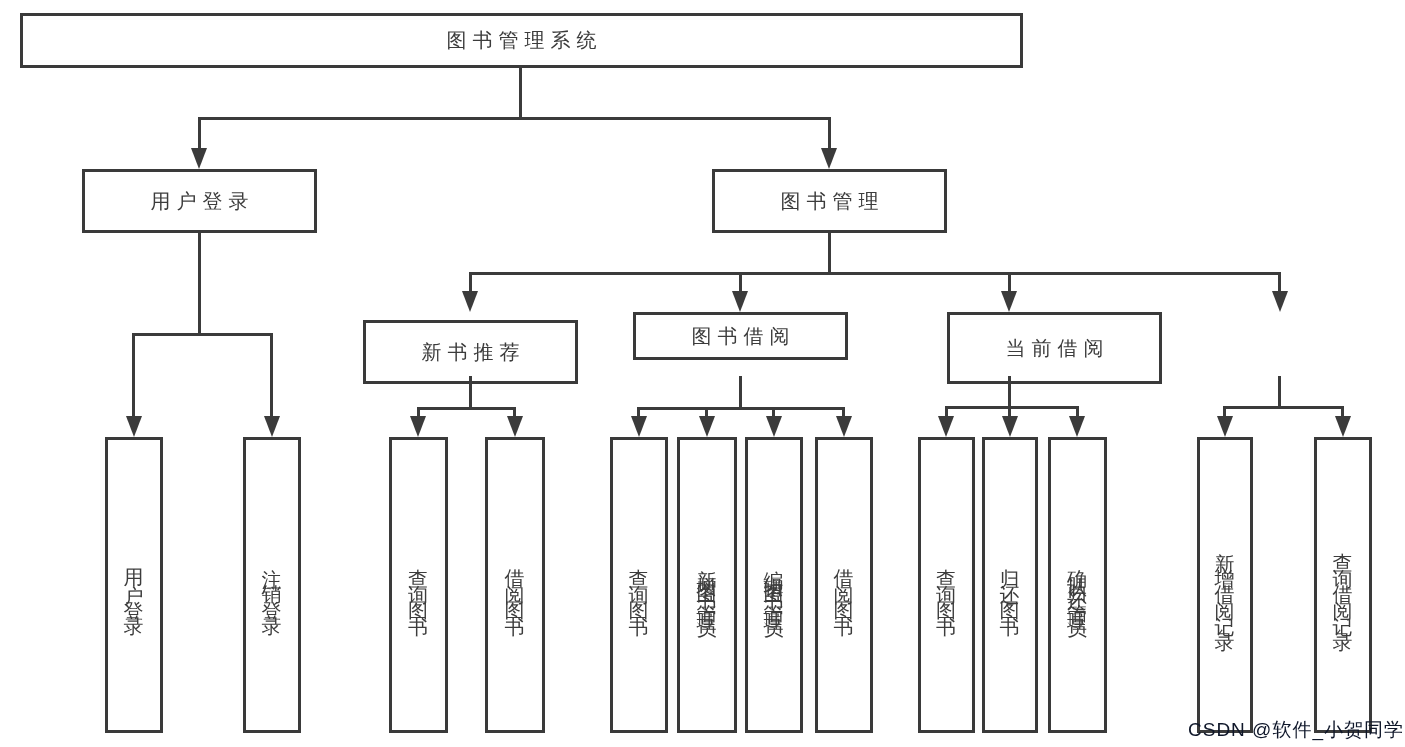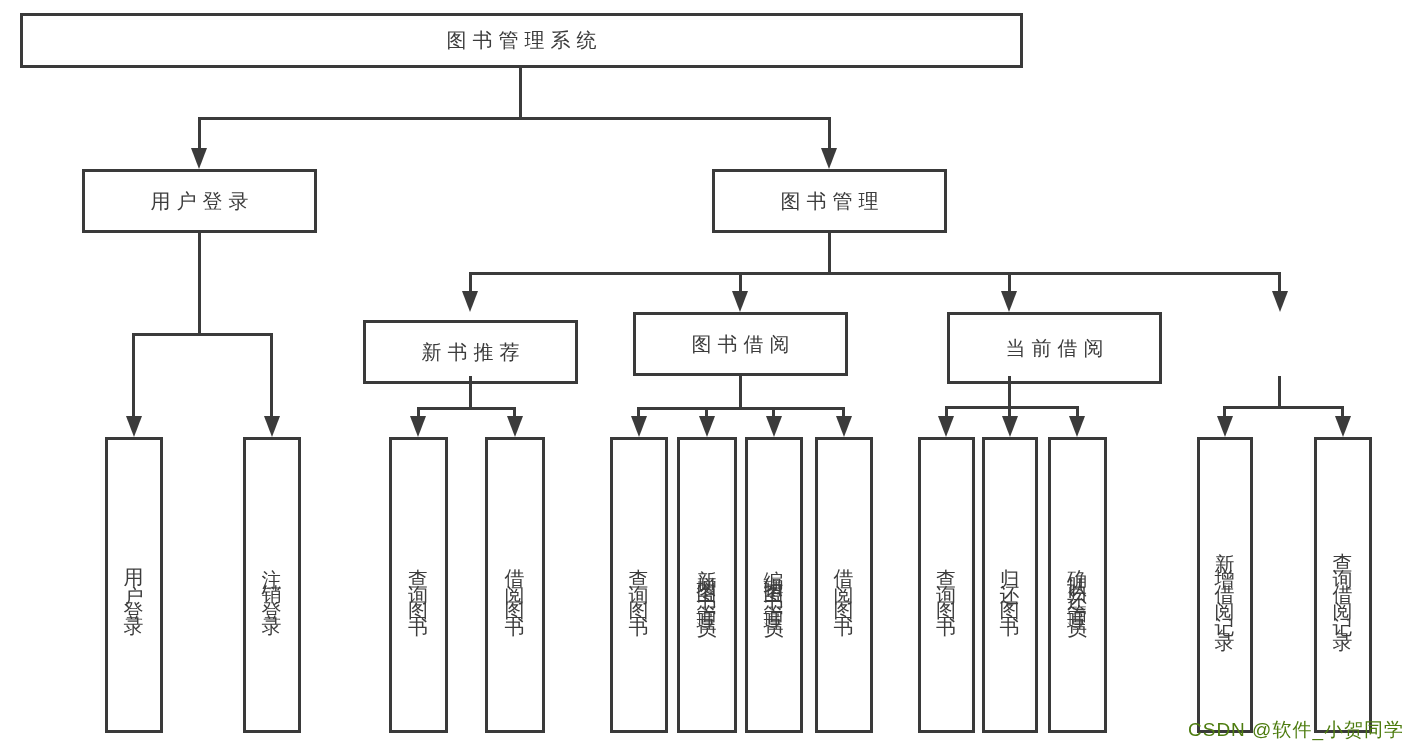--- a/index.html
+++ b/index.html
@@ -20,21 +20,21 @@
   .vbox span.tight { letter-spacing:7px; }
   .hline { position:absolute; height:3px; background:#3b3b3b; }
   .vline { position:absolute; width:3px; background:#3b3b3b; }
   .arrow {
     position:absolute; width:0; height:0;
     border-left:8px solid transparent; border-right:8px solid transparent;
     border-top:21px solid #3b3b3b;
   }
   .watermark {
     position:absolute; left:1188px; top:717px; font-size:19px;
-    color:#4d7c0f; letter-spacing:1px; white-space:nowrap;
+    color:#0f172a; letter-spacing:1px; white-space:nowrap;
   }
 </style>
 </head>
 <body>
 
 <div class="canvas">
 
   <div class="box hbox" style="left:20px;top:13px;width:1003px;height:55px;">
     <span>图书管理系统</span>
   </div>
@@ -42,21 +42,21 @@
   <div class="box hbox" style="left:82px;top:169px;width:235px;height:64px;">
     <span>用户登录</span>
   </div>
   <div class="box hbox" style="left:712px;top:169px;width:235px;height:64px;">
     <span>图书管理</span>
   </div>
 
   <div class="box hbox" style="left:363px;top:320px;width:215px;height:64px;">
     <span>新书推荐</span>
   </div>
-  <div class="box hbox" style="left:633px;top:312px;width:215px;height:64px;">
+  <div class="box hbox" style="left:633px;top:312px;width:215px;height:48px;">
     <span>图书借阅</span>
   </div>
   <div class="box hbox" style="left:902px;top:312px;width:215px;height:72px;margin-left:45px;">
     <span>当前借阅</span>
   </div>
 
   <div class="box vbox" style="left:105px;top:437px;width:58px;height:296px;">
     <span>用户登录</span>
   </div>
   <div class="box vbox" style="left:243px;top:437px;width:58px;height:296px;">

